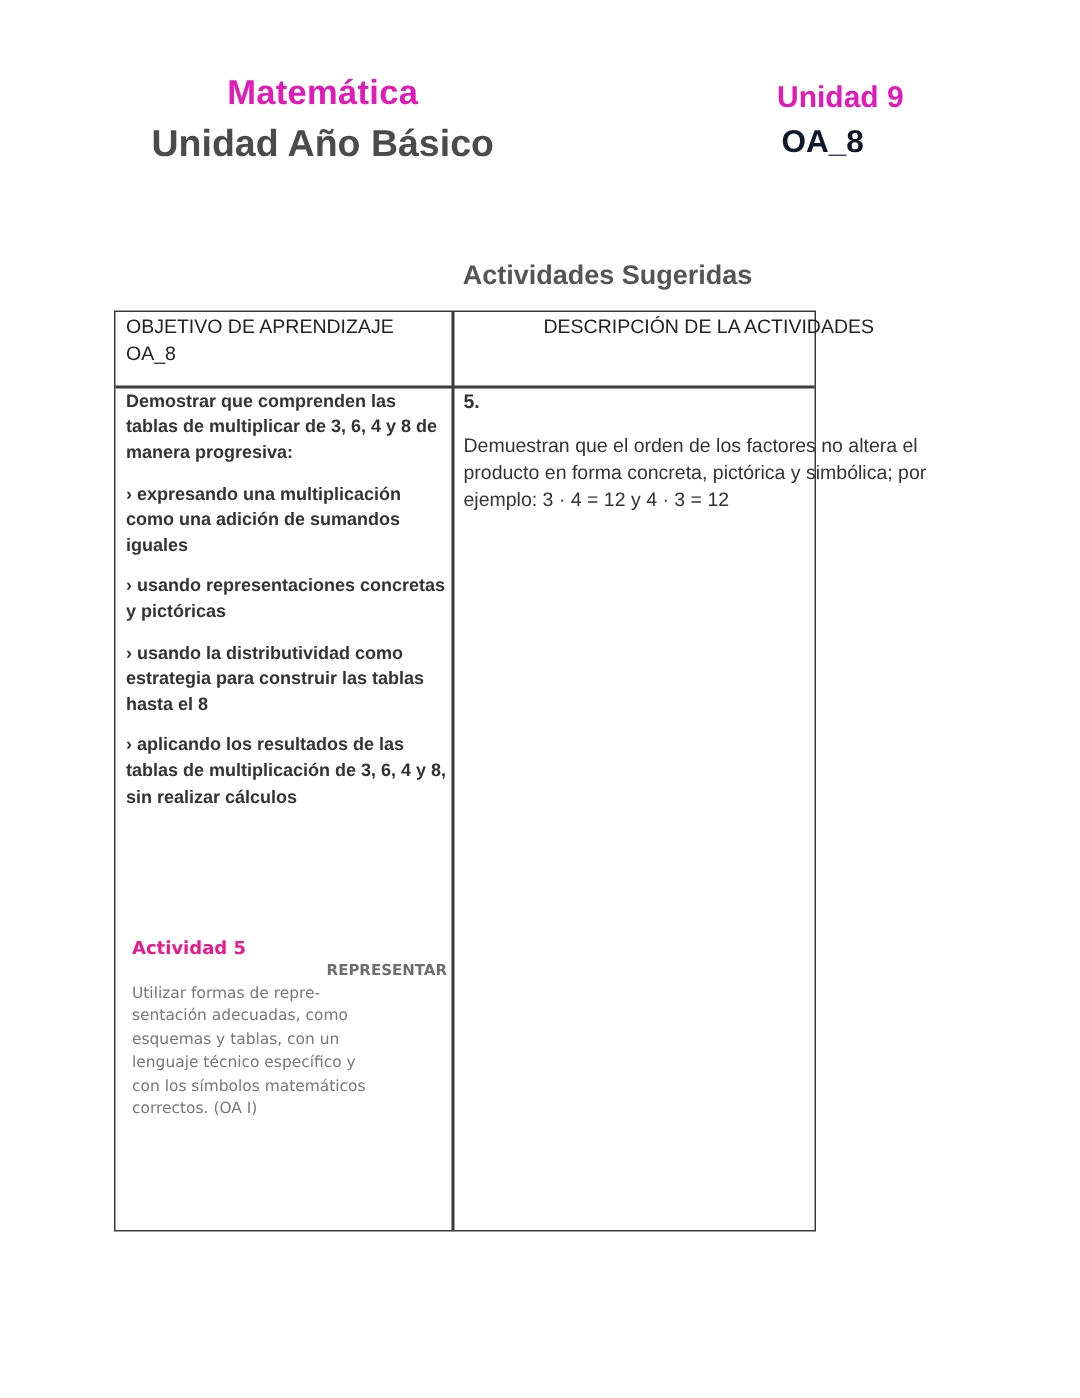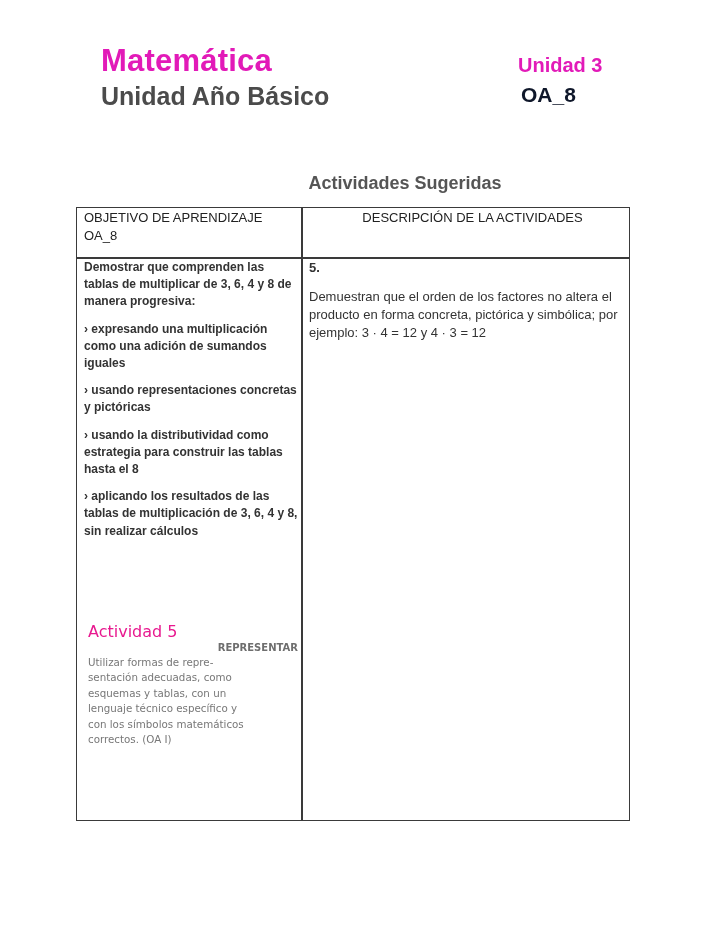--- a/index.html
+++ b/index.html
@@ -16,25 +16,26 @@
       color: #222222;
     }
     .header-left {
       position: absolute;
       left: 101px;
       top: 42px;
     }
     .subject-title {
       font-family: "Liberation Sans", sans-serif;
       font-weight: bold;
-      font-size: 31px;
+      font-size: 23px;
       line-height: 38px;
       color: #e21ab8;
       margin: 0;
       letter-spacing: 0.2px;
+      text-align: center;
     }
     .grade-title {
       font-family: "Liberation Sans", sans-serif;
       font-weight: bold;
       font-size: 25px;
       line-height: 32px;
       color: #4b4b4b;
       margin: 0;
     }
     .header-right {
@@ -68,21 +69,21 @@
       font-weight: bold;
       font-size: 18px;
       line-height: 24px;
       color: #555555;
       padding-left: 45px;
     }
     .table-wrap {
       position: absolute;
       left: 76px;
       top: 207px;
-      width: 554px;
+      width: 468px;
       height: 614px;
       border: 1.5px solid #3a3a3a;
       box-sizing: border-box;
     }
     .col-divider {
       position: absolute;
       left: 224px;
       top: 0;
       width: 1.5px;
       height: 100%;
@@ -146,23 +147,23 @@
       margin: 0;
     }
     .skill-box {
       position: absolute;
       left: 11px;
       top: 416px;
       width: 210px;
       font-family: "DejaVu Sans", sans-serif;
     }
     .skill-activity {
-      font-size: 16px;
+      font-size: 12px;
       line-height: 16px;
-      font-weight: normal;
+      font-weight: bold;
       color: #e8198f;
       margin: 0;
     }
     .skill-name {
       font-size: 10px;
       line-height: 15px;
       font-weight: bold;
       color: #6e6e6e;
       margin: 0;
       text-align: right;
@@ -177,21 +178,21 @@
   </style>
 </head>
 <body>
 
 <div class="header-left">
   <h1 class="subject-title">Matemática</h1>
   <h2 class="grade-title">Unidad Año Básico</h2>
 </div>
 
 <div class="header-right">
-  <div class="unit-label">Unidad 3</div>
+  <div class="unit-label">Unidad 9</div>
   <div class="oa-label">OA_8</div>
 </div>
 
 <div class="section-title">Actividades Sugeridas</div>
 
 <div class="table-wrap">
   <div class="col-divider"></div>
   <div class="row-divider"></div>
 
   <div class="th-left">OBJETIVO DE APRENDIZAJE OA_8</div>

